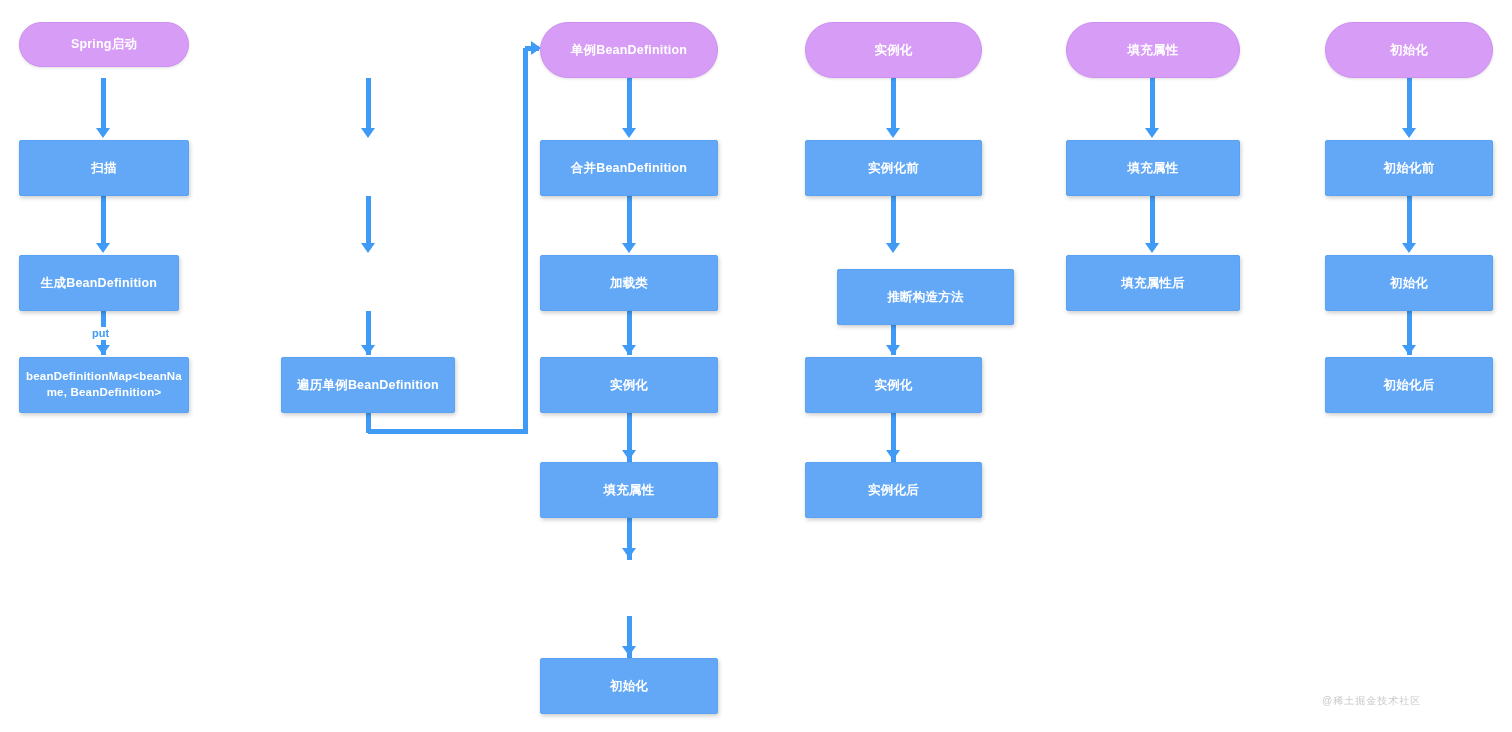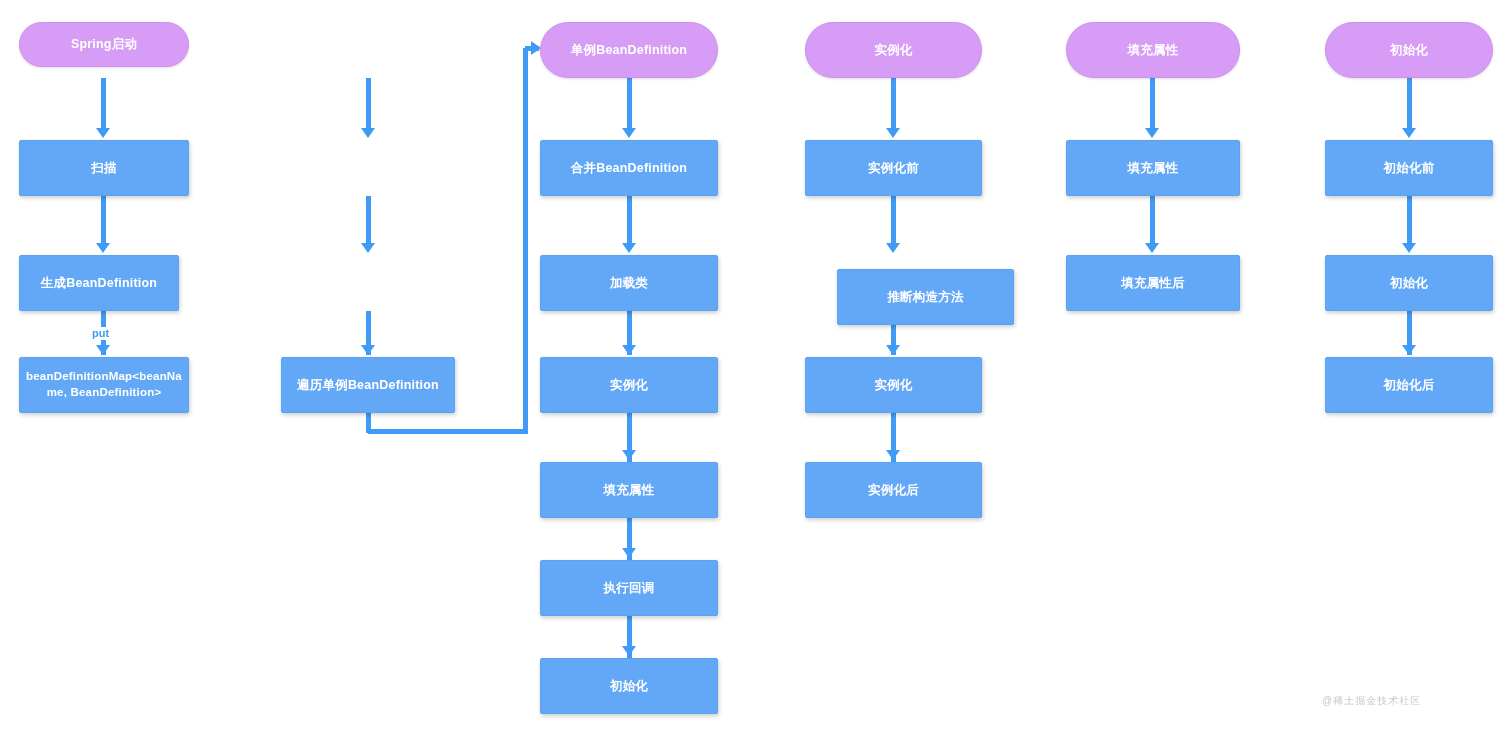--- a/index.html
+++ b/index.html
@@ -163,23 +163,20 @@
   </div>
   <div class="conn vline" style="left:629px;top:413px;height:49px;"></div>
   <div class="arrowhead down" style="left:629px;top:450px;"></div>
 
   <div class="node proc" style="left:540px;top:462px;width:178px;height:56px;">
     <span class="lbl">填充属性</span>
   </div>
   <div class="conn vline" style="left:629px;top:518px;height:42px;"></div>
   <div class="arrowhead down" style="left:629px;top:548px;"></div>
 
-  <div class="node proc" style="left:540px;top:560px;width:178px;height:56px;">
-    <span class="lbl">执行回调</span>
-  </div>
   <div class="conn vline" style="left:629px;top:616px;height:42px;"></div>
   <div class="arrowhead down" style="left:629px;top:646px;"></div>
 
   <div class="node proc" style="left:540px;top:658px;width:178px;height:56px;">
     <span class="lbl">初始化</span>
   </div>
 
   <div class="node start" style="left:805px;top:22px;width:177px;height:56px;">
     <span class="lbl">实例化</span>
   </div>

